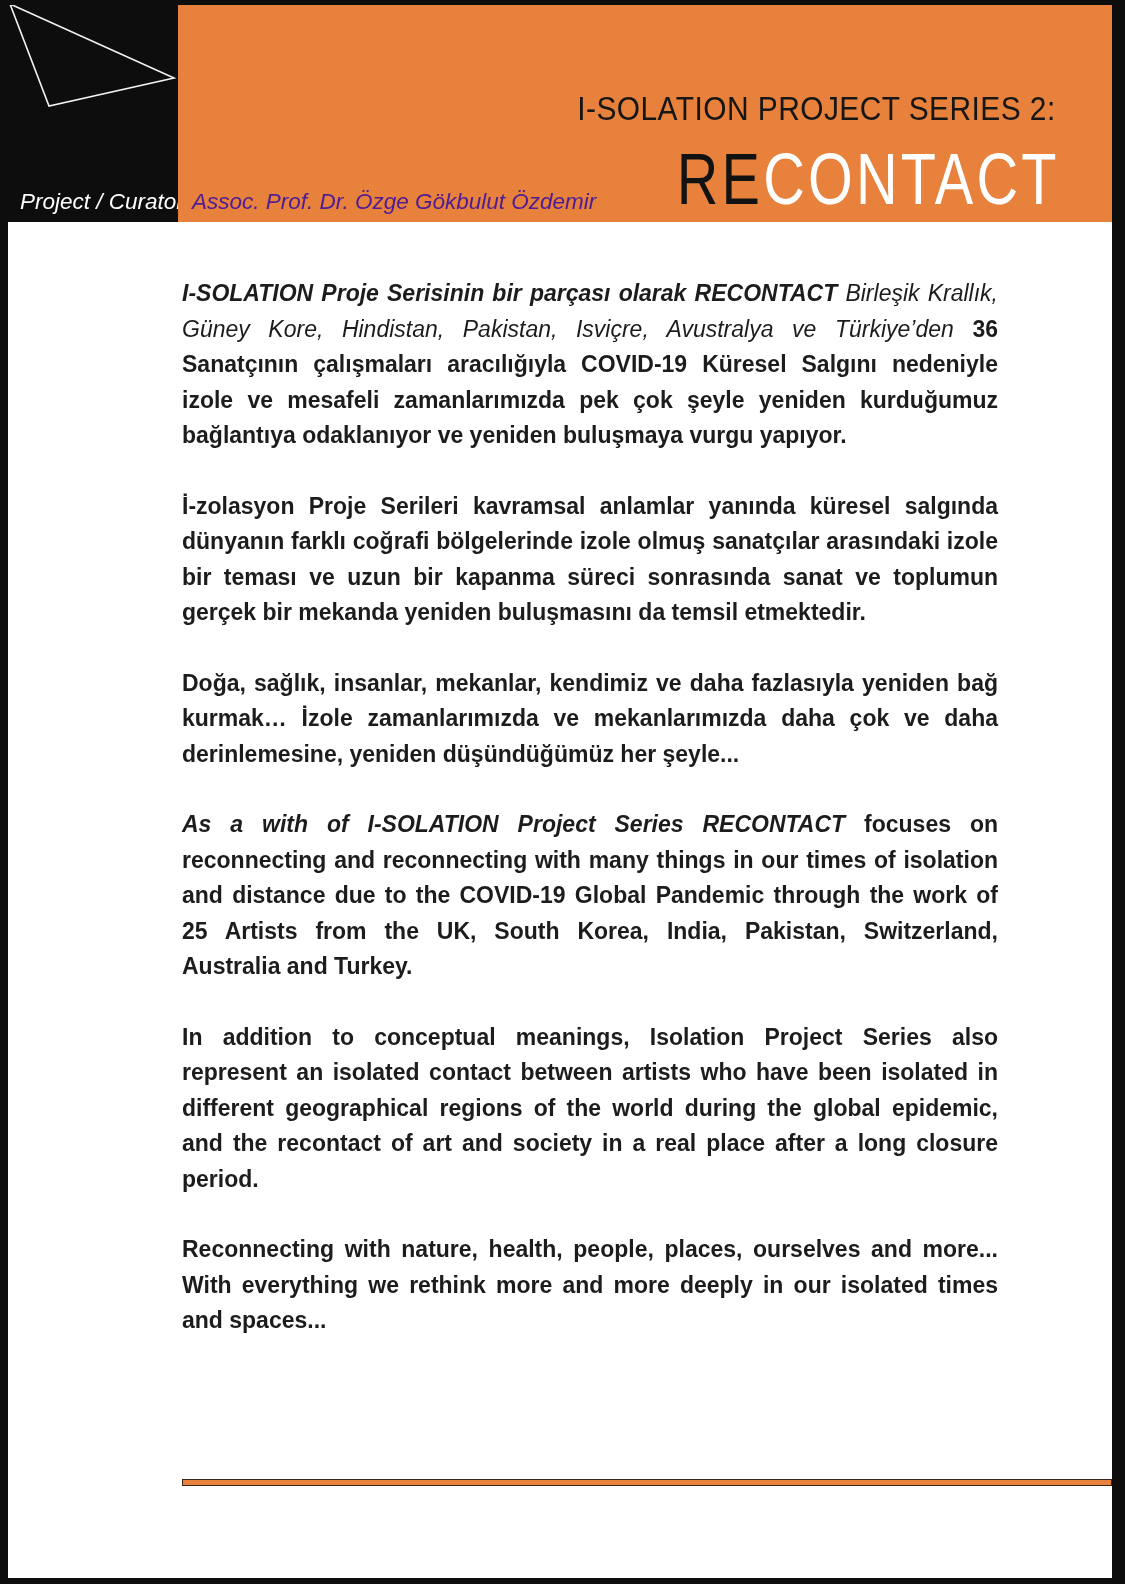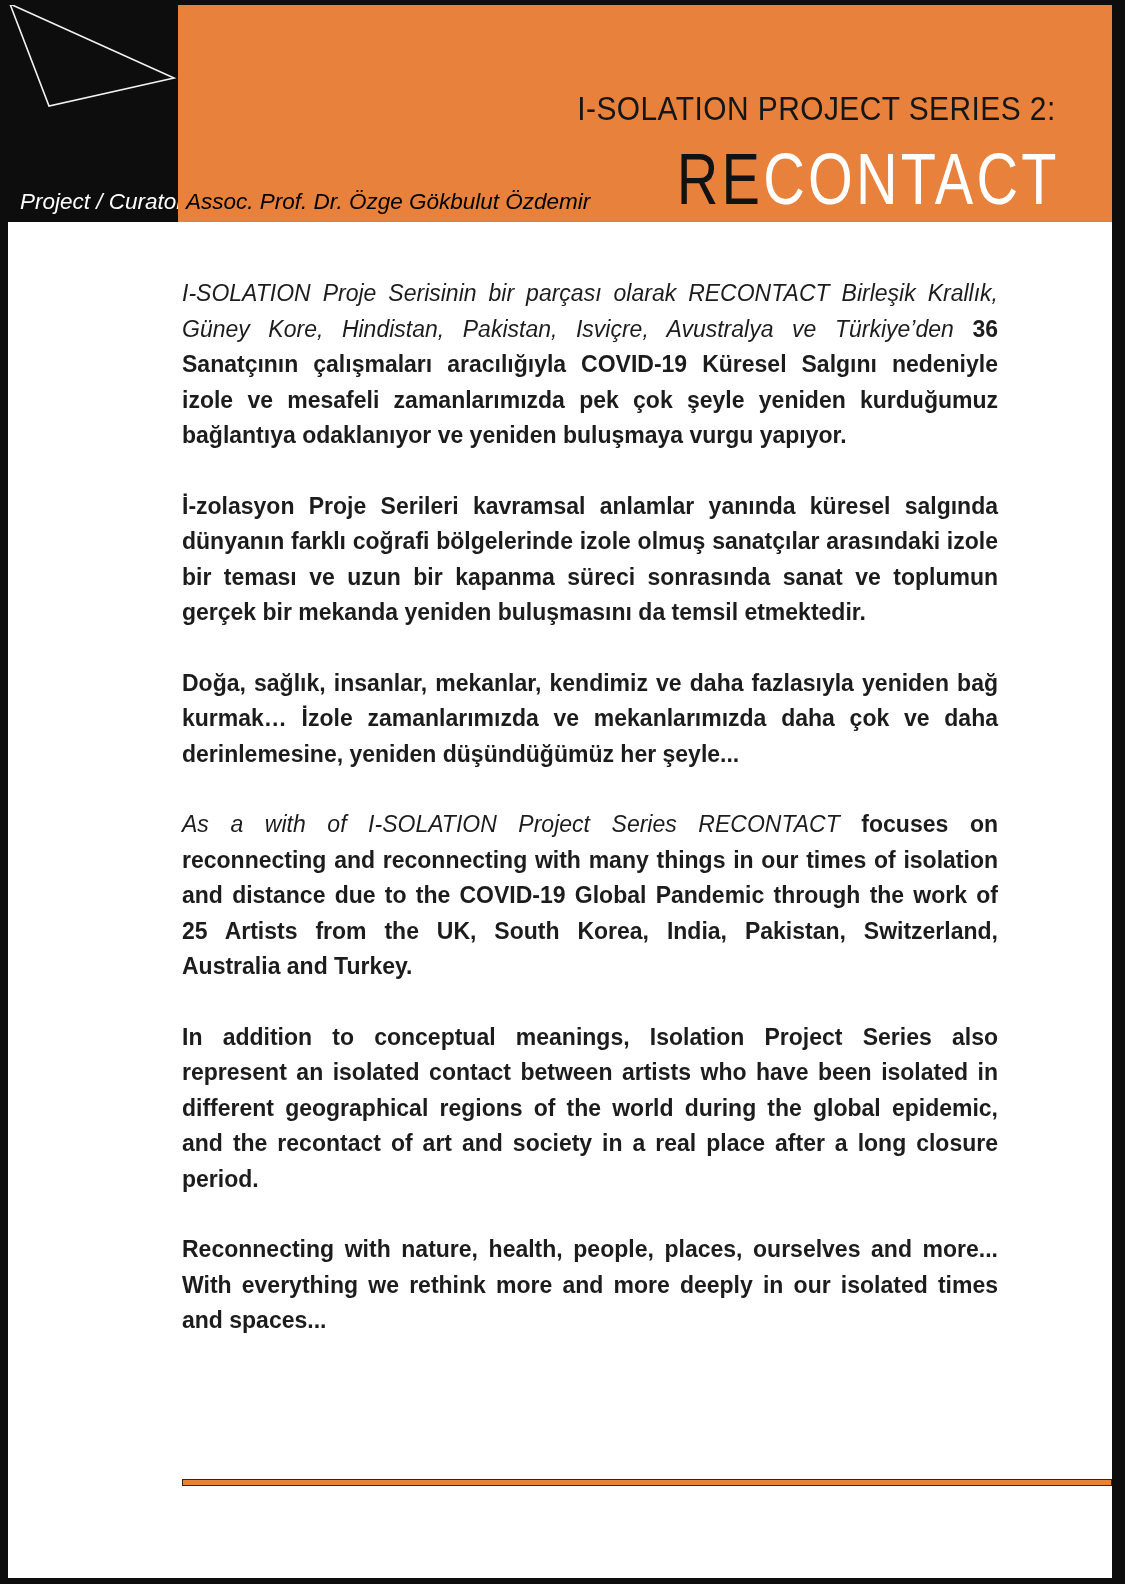--- a/index.html
+++ b/index.html
@@ -37,39 +37,39 @@
     transform:scaleX(0.88);transform-origin:100% 50%;
   }
   .main-title{
     position:absolute;right:52px;top:138px;
     font-size:72px;line-height:1;letter-spacing:4px;white-space:nowrap;
     transform:scaleX(0.80);transform-origin:100% 50%;
   }
   .main-title .re{color:#121212;}
   .main-title .contact{color:#ffffff;}
   .curator-name{
-    position:absolute;left:8px;bottom:7px;
-    color:#000000;font-style:italic;font-size:22.5px;white-space:nowrap;
+    position:absolute;left:14px;bottom:7px;
+    color:#4c1d95;font-style:italic;font-size:22.5px;white-space:nowrap;
   }
 
   
   .content{
     position:absolute;left:8px;top:222px;right:13px;bottom:6px;
     background:#ffffff;
     padding:54px 114px 0 174px;
     box-sizing:border-box;
   }
   .para{
     margin:0 0 35px 0;
     font-size:23px;
     line-height:35.5px;
     color:var(--text);
     text-align:justify;
   }
-  .seg-bold-italic{font-weight:normal;font-style:italic;}
+  .seg-bold-italic{font-weight:bold;font-style:italic;}
   .seg-italic{font-style:italic;}
   .seg-normal{font-weight:bold;font-style:normal;}
 
   
   .divider-rule{
     position:absolute;left:182px;right:13px;top:1479px;height:7px;
     background:var(--orange);
     border:1px solid #38261A;
     box-sizing:border-box;
   }

